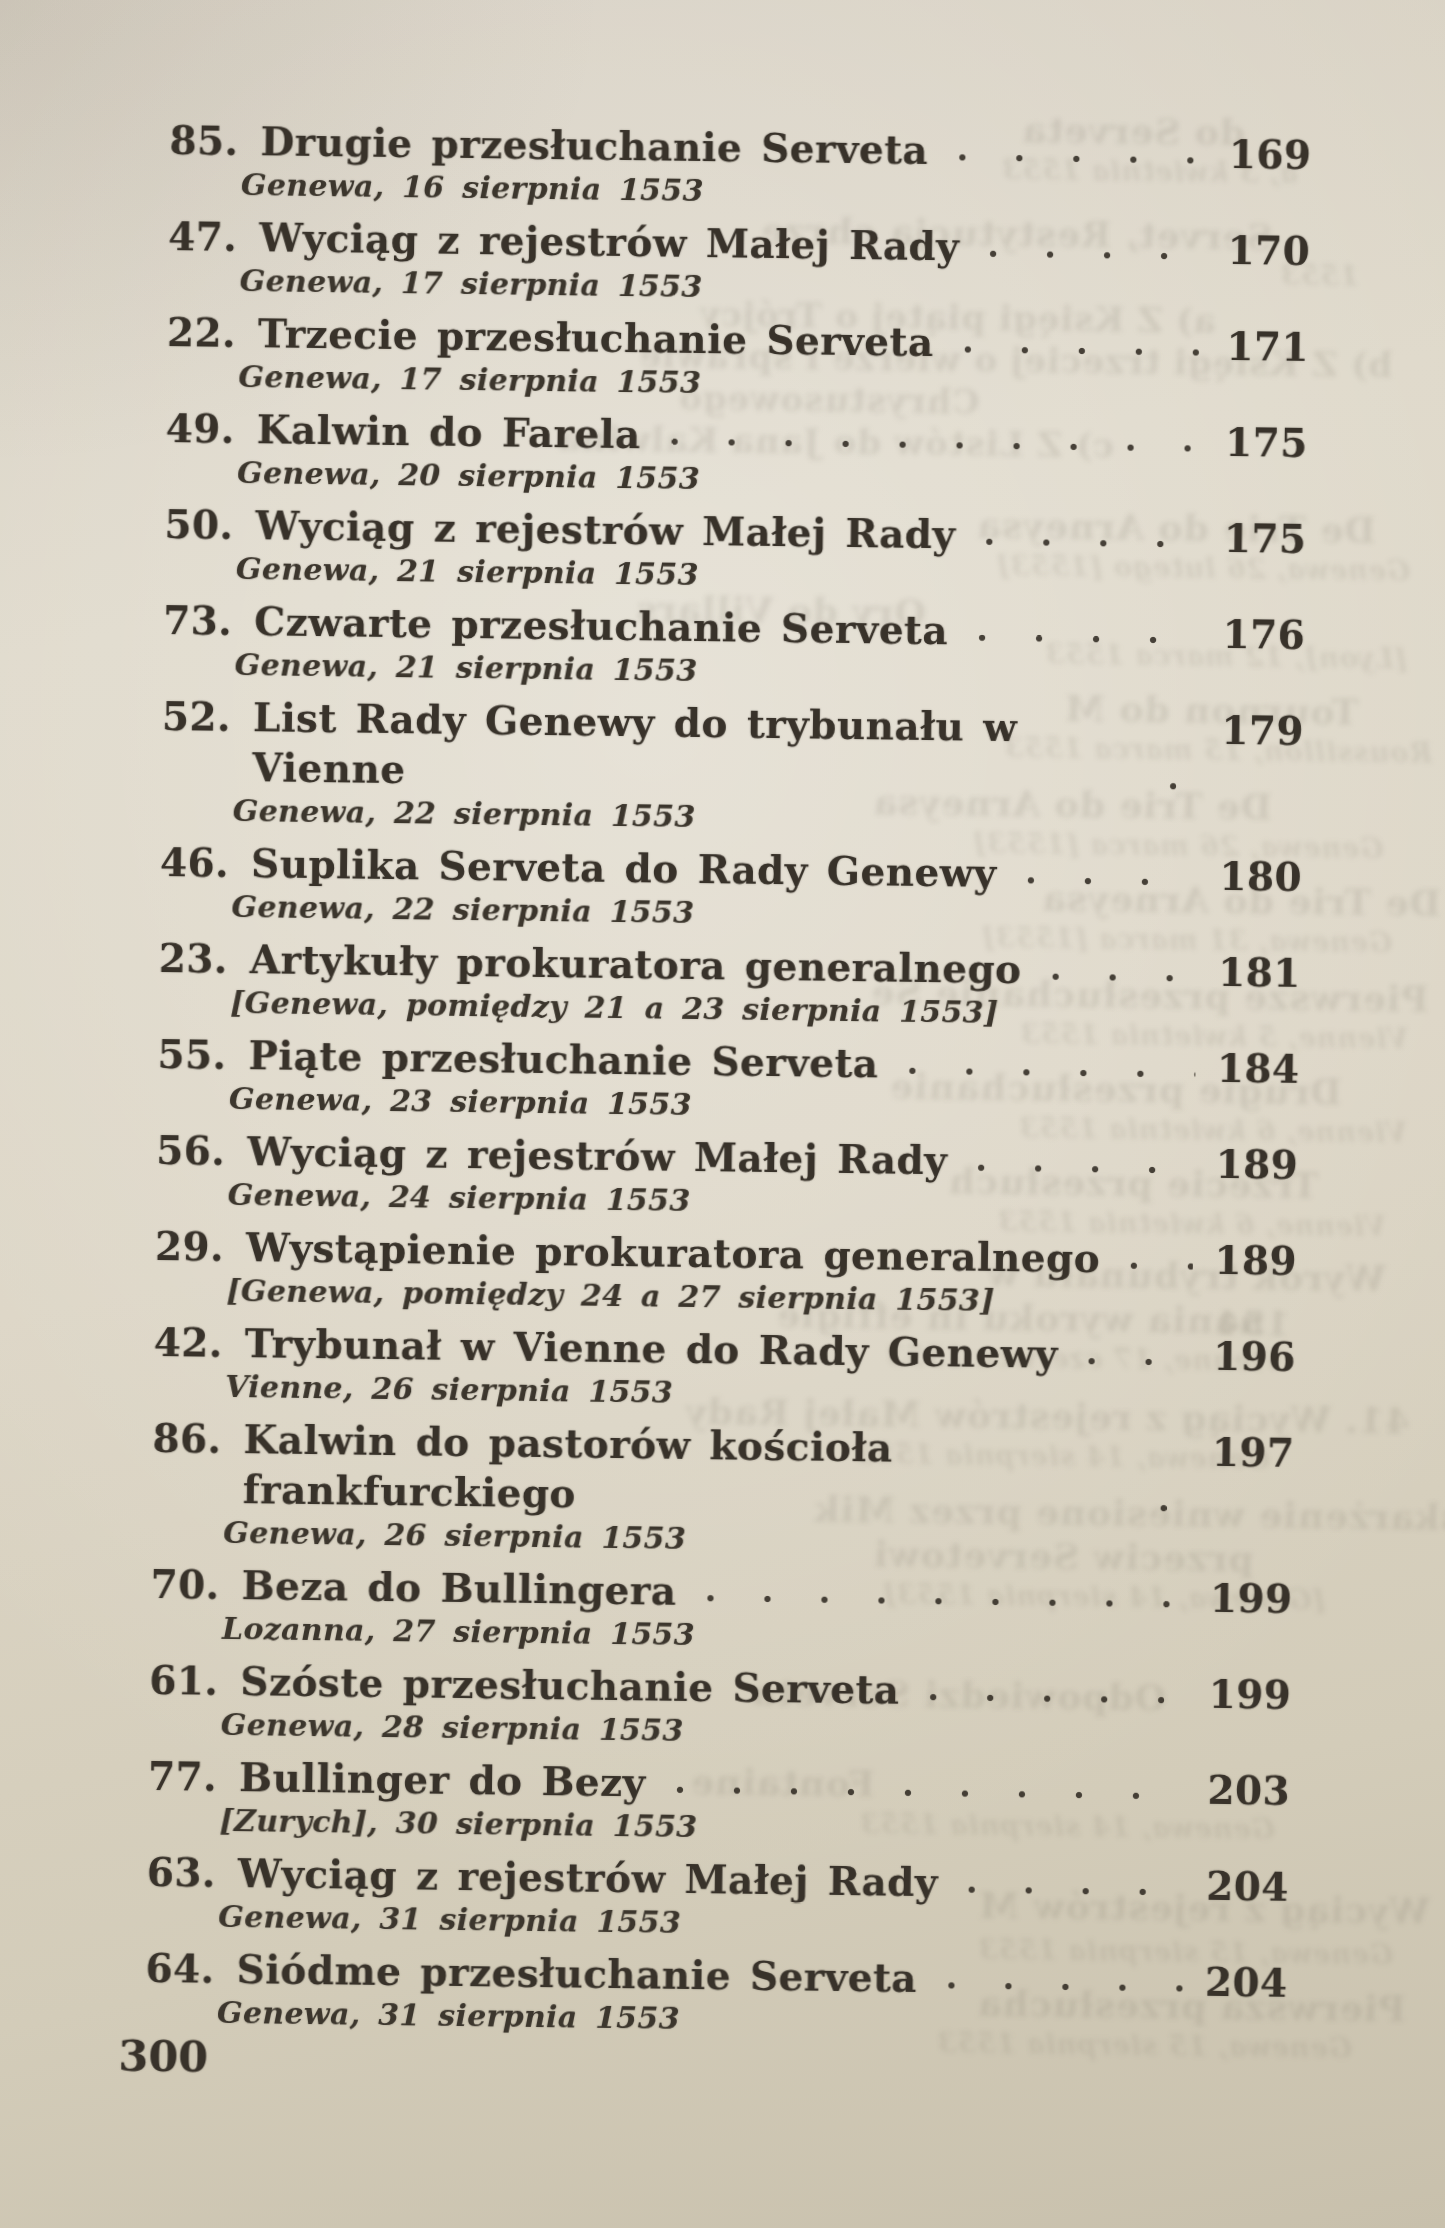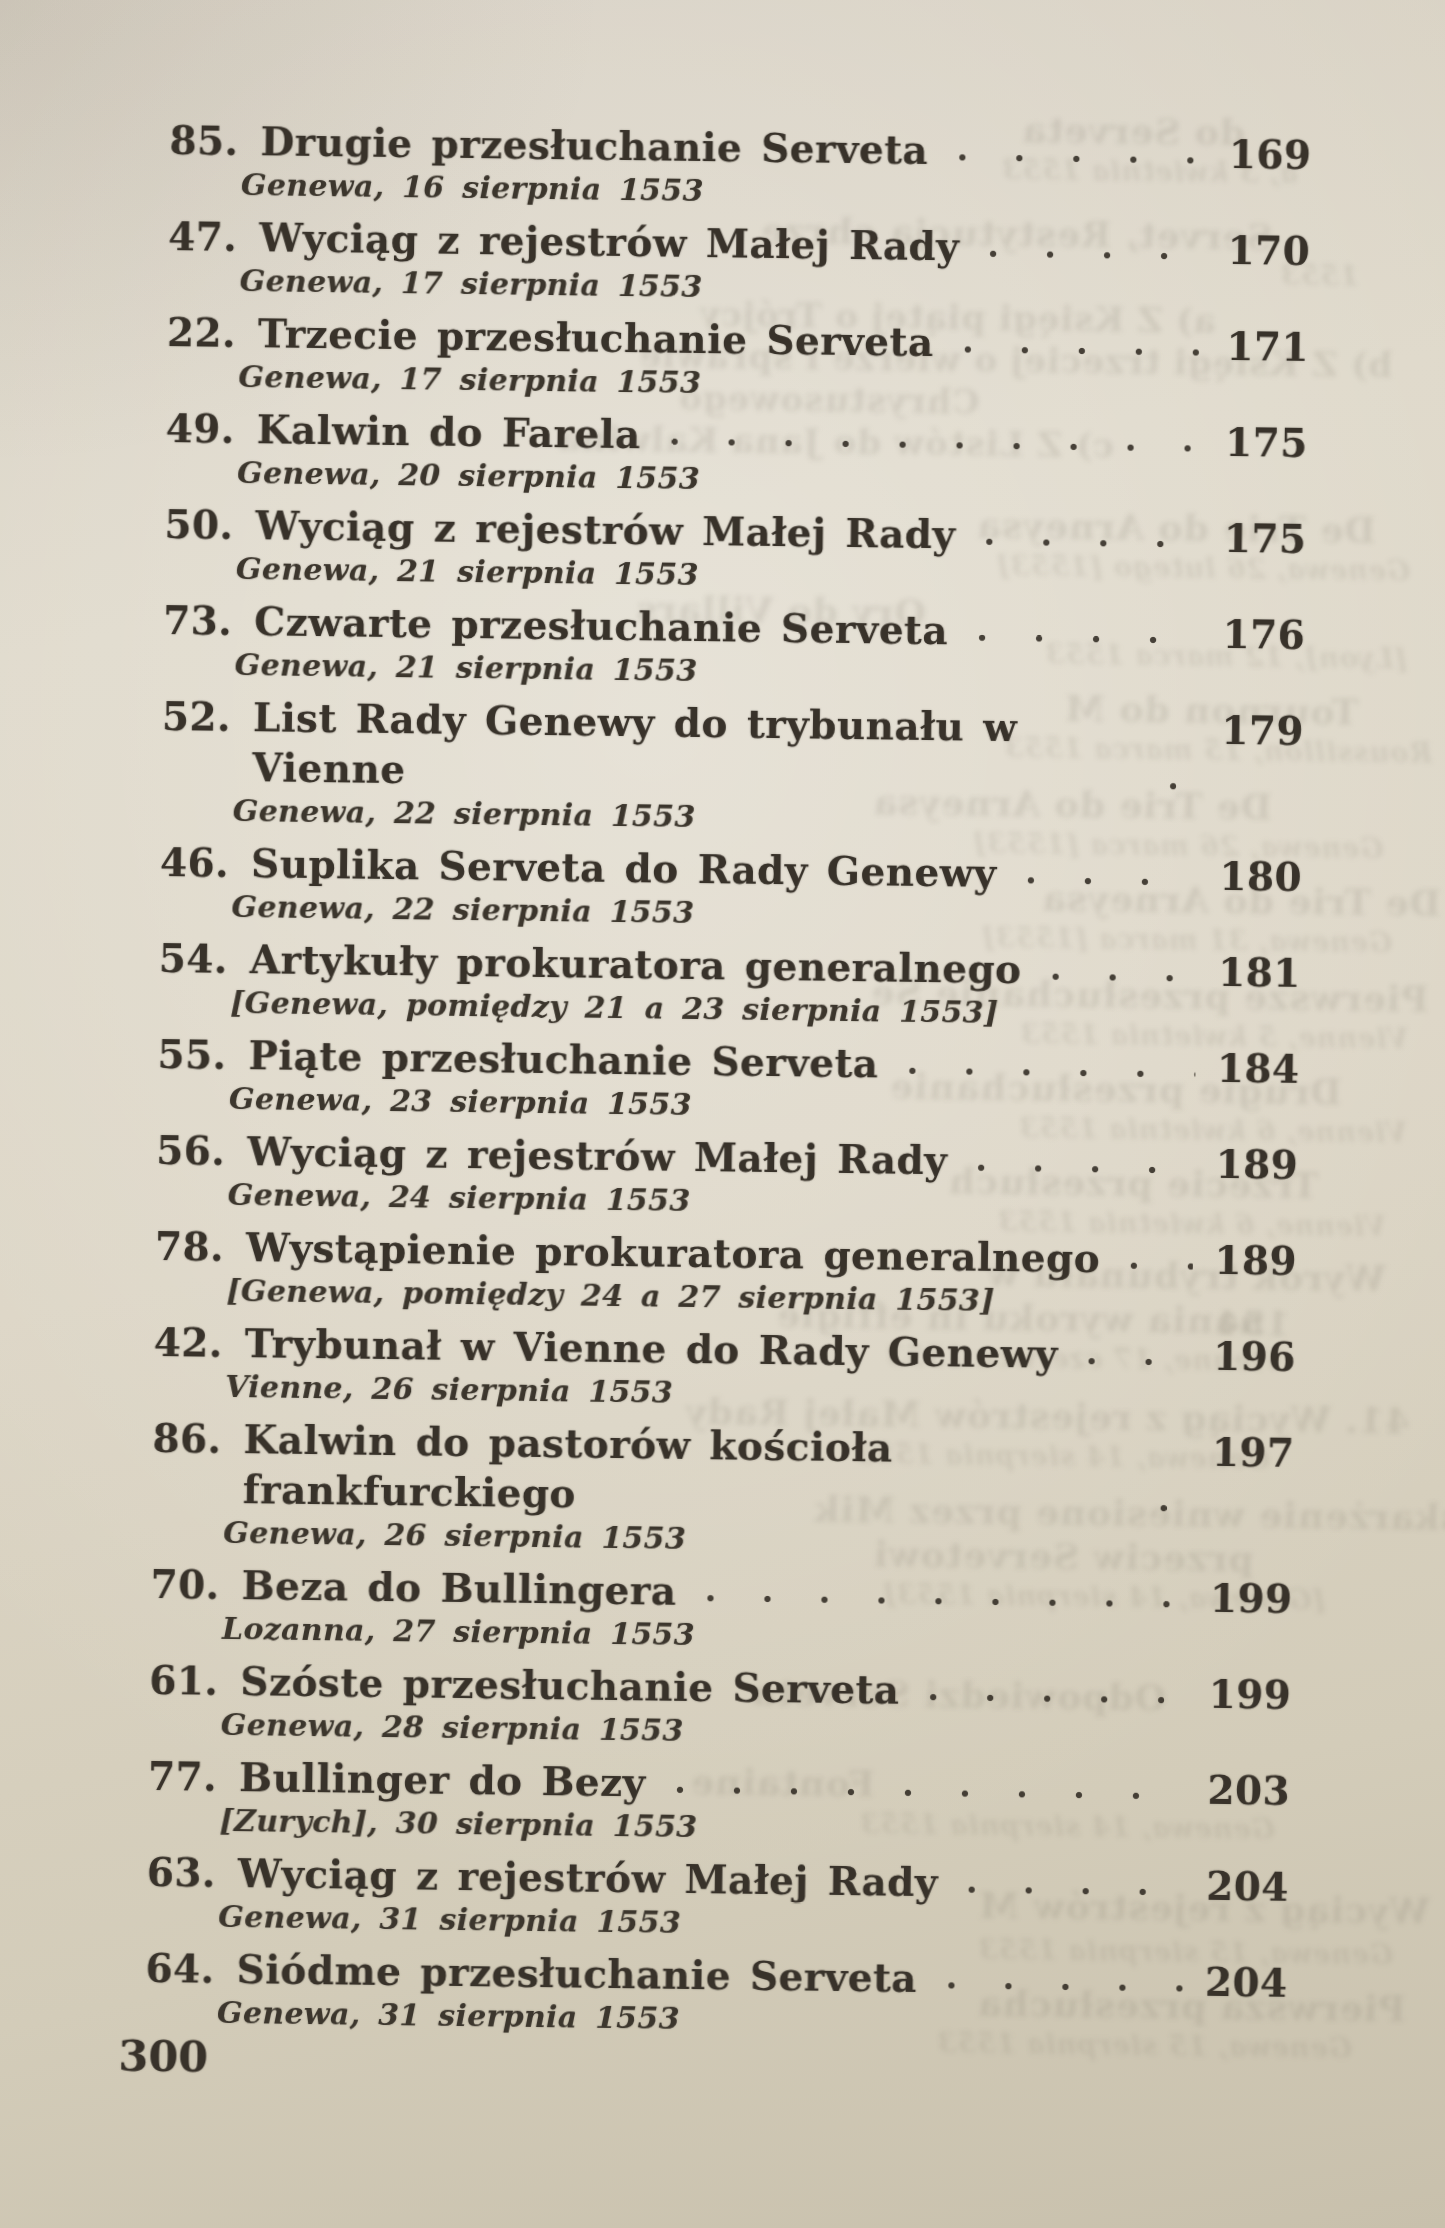--- a/index.html
+++ b/index.html
@@ -172,21 +172,21 @@
           <div class="row">
             <span class="num">46.</span>
             <span class="title">Suplika Serveta do Rady Genewy</span>
             <span class="leader"></span>
             <span class="pg">180</span>
           </div>
           <div class="sub">Genewa, 22 sierpnia 1553</div>
         </div>
         <div class="entry">
           <div class="row">
-            <span class="num">54.</span>
+            <span class="num">23.</span>
             <span class="title">Artykuły prokuratora generalnego</span>
             <span class="leader"></span>
             <span class="pg">181</span>
           </div>
           <div class="sub">[Genewa, pomiędzy 21 a 23 sierpnia 1553]</div>
         </div>
         <div class="entry">
           <div class="row">
             <span class="num">55.</span>
             <span class="title">Piąte przesłuchanie Serveta</span>
@@ -199,21 +199,21 @@
           <div class="row">
             <span class="num">56.</span>
             <span class="title">Wyciąg z rejestrów Małej Rady</span>
             <span class="leader"></span>
             <span class="pg">189</span>
           </div>
           <div class="sub">Genewa, 24 sierpnia 1553</div>
         </div>
         <div class="entry">
           <div class="row">
-            <span class="num">78.</span>
+            <span class="num">29.</span>
             <span class="title">Wystąpienie prokuratora generalnego</span>
             <span class="leader"></span>
             <span class="pg">189</span>
           </div>
           <div class="sub">[Genewa, pomiędzy 24 a 27 sierpnia 1553]</div>
         </div>
         <div class="entry">
           <div class="row">
             <span class="num">42.</span>
             <span class="title">Trybunał w Vienne do Rady Genewy</span>

